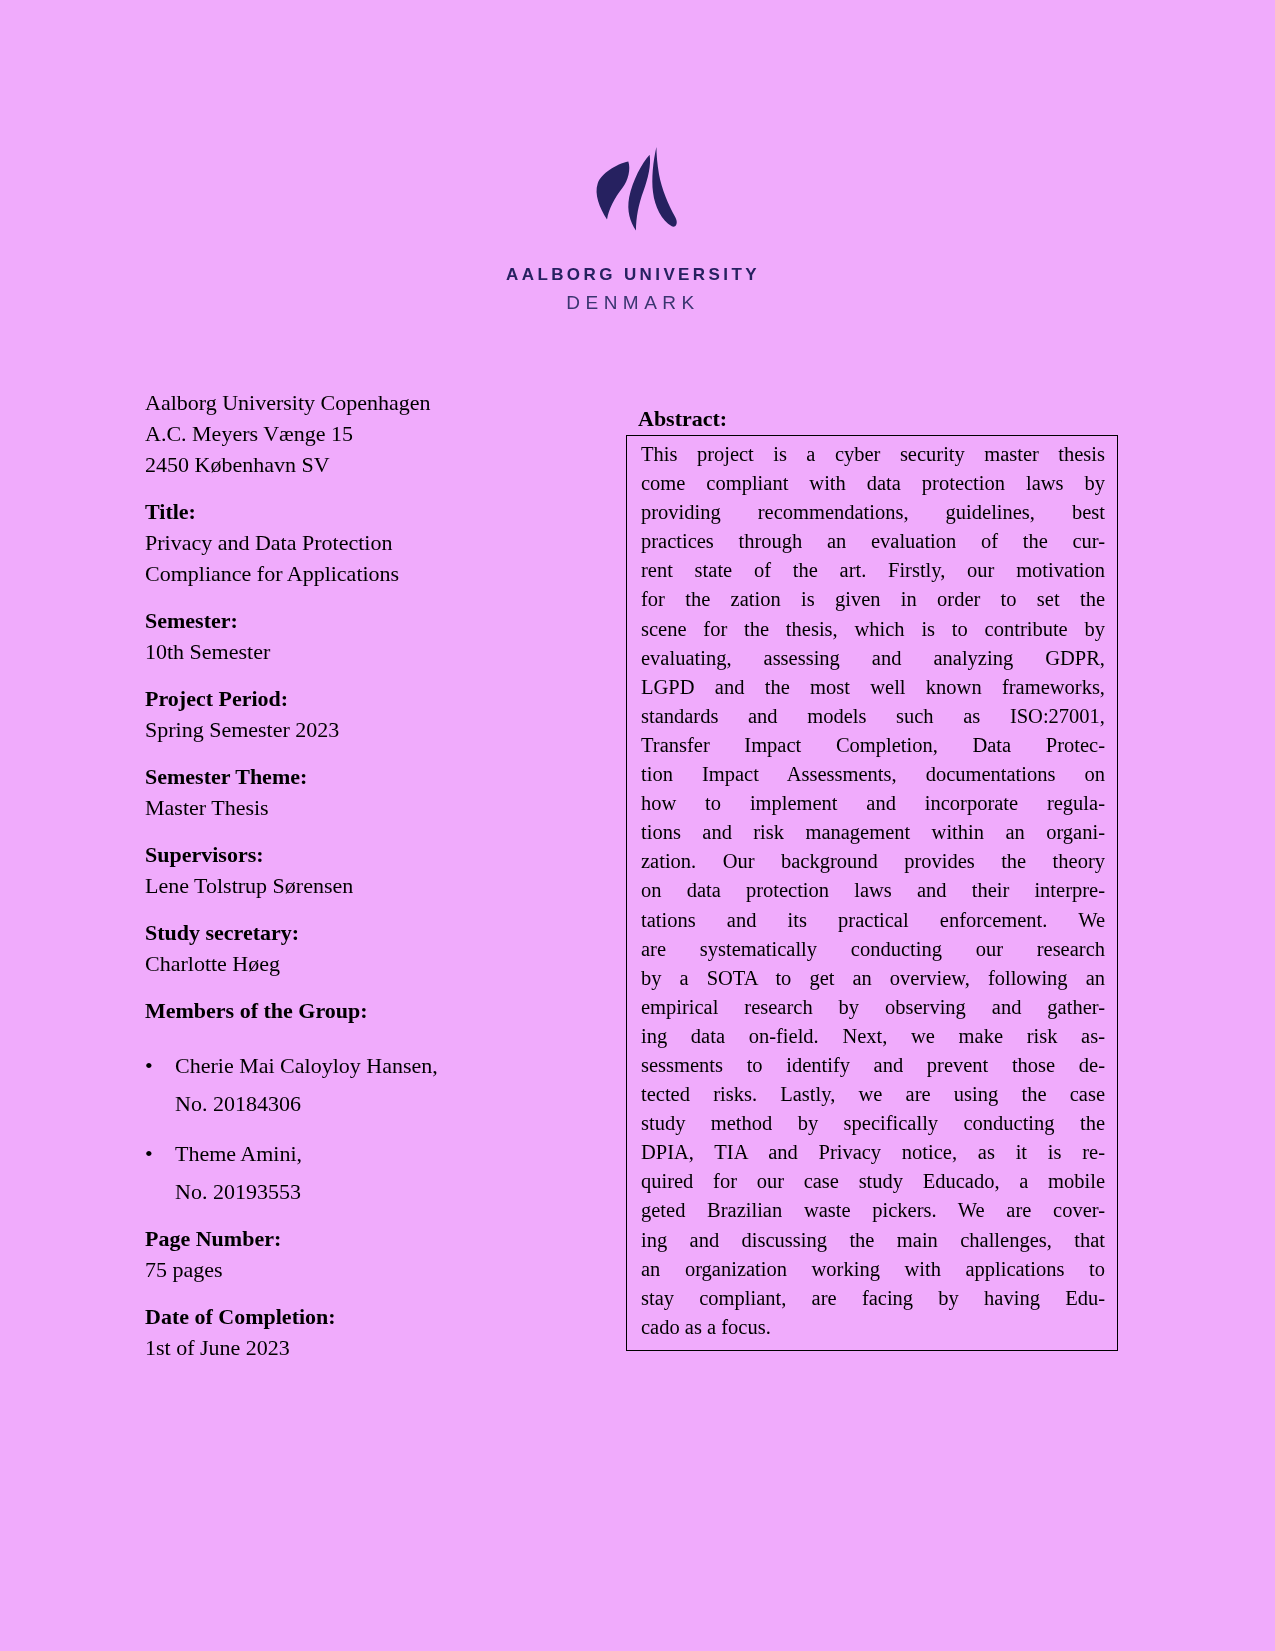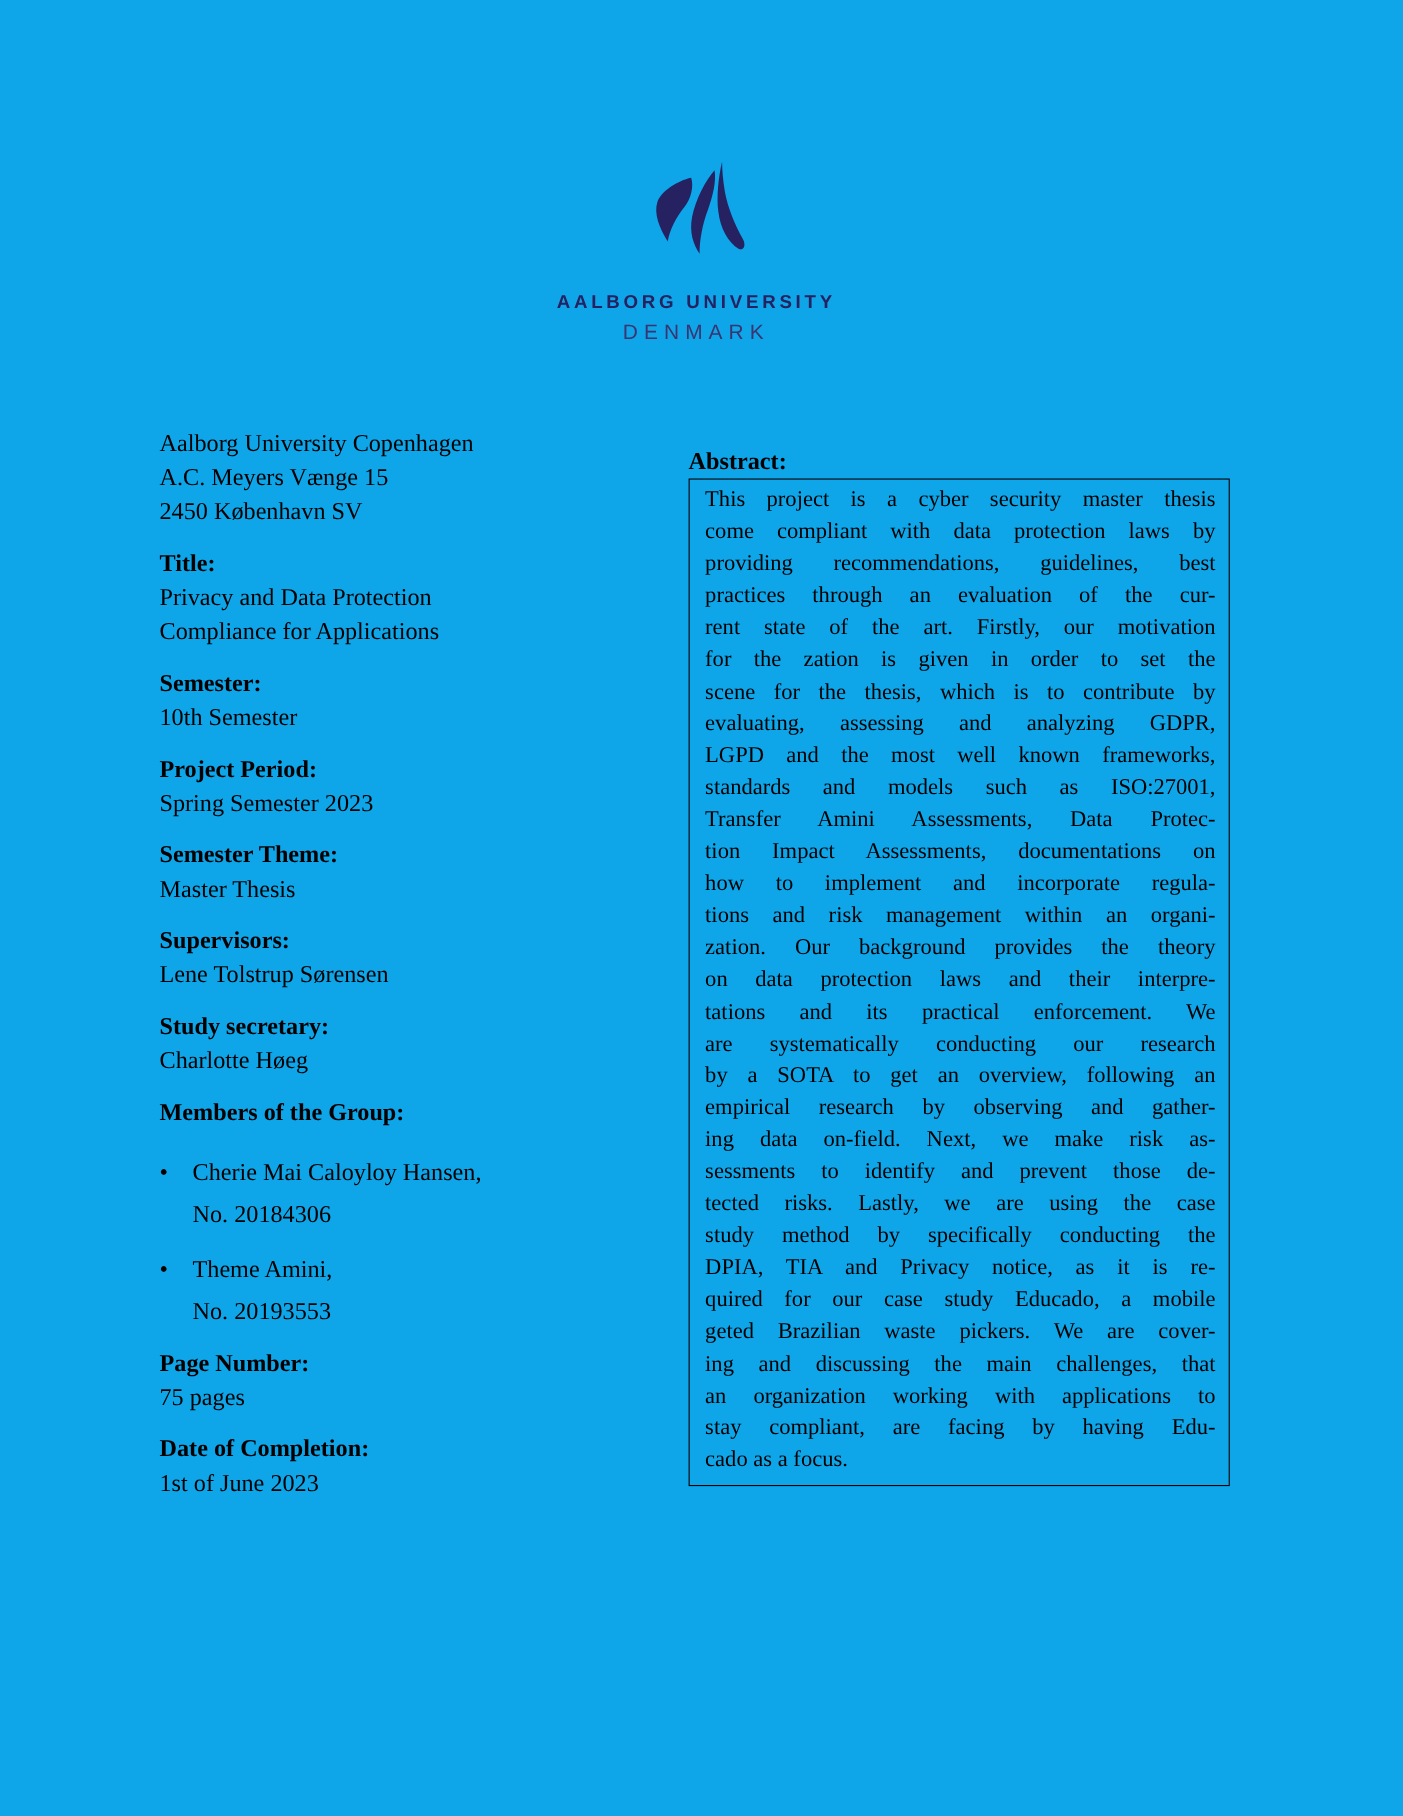--- a/index.html
+++ b/index.html
@@ -1,20 +1,20 @@
 <!DOCTYPE html>
 <html><head>
 <meta charset="utf-8">
 <style>
   html, body { margin: 0; padding: 0; background: #ffffff; }
   .page {
     position: relative;
     width: 1275px;
     height: 1651px;
-    background: #0ea5e9;
+    background: #f0abfc;
     font-family: "Liberation Serif", serif;
     color: #000000;
     overflow: hidden;
   }
 
   
   .logo-block {
     position: absolute;
     top: 131px;
     left: 433px;
@@ -60,20 +60,21 @@
   .member-number { padding-left: 30px; margin-top: 7px; }
 
   
   .right-col {
     position: absolute;
     left: 626px;
     top: 404px;
     width: 500px;
   }
   .abstract-label {
+    margin-left: 12px;
     font-weight: bold;
     font-size: 22px;
     line-height: 29px;
   }
   .abstract-box {
     margin-top: 2px;
     width: 464px;
     border: 1.5px solid #000000;
     padding: 4px 12px 8px 14px;
     font-size: 20.5px;
@@ -176,21 +177,21 @@
       <div class="abs-line">This project is a cyber security master thesis</div>
       <div class="abs-line">come compliant with data protection laws by</div>
       <div class="abs-line">providing recommendations, guidelines, best</div>
       <div class="abs-line">practices through an evaluation of the cur-</div>
       <div class="abs-line">rent state of the art. Firstly, our motivation</div>
       <div class="abs-line">for the zation is given in order to set the</div>
       <div class="abs-line">scene for the thesis, which is to contribute by</div>
       <div class="abs-line">evaluating, assessing and analyzing GDPR,</div>
       <div class="abs-line">LGPD and the most well known frameworks,</div>
       <div class="abs-line">standards and models such as ISO:27001,</div>
-      <div class="abs-line">Transfer Amini Assessments, Data Protec-</div>
+      <div class="abs-line">Transfer Impact Completion, Data Protec-</div>
       <div class="abs-line">tion Impact Assessments, documentations on</div>
       <div class="abs-line">how to implement and incorporate regula-</div>
       <div class="abs-line">tions and risk management within an organi-</div>
       <div class="abs-line">zation. Our background provides the theory</div>
       <div class="abs-line">on data protection laws and their interpre-</div>
       <div class="abs-line">tations and its practical enforcement.  We</div>
       <div class="abs-line">are systematically conducting our research</div>
       <div class="abs-line">by a SOTA to get an overview, following an</div>
       <div class="abs-line">empirical research by observing and gather-</div>
       <div class="abs-line">ing data on-field.  Next, we make risk as-</div>

